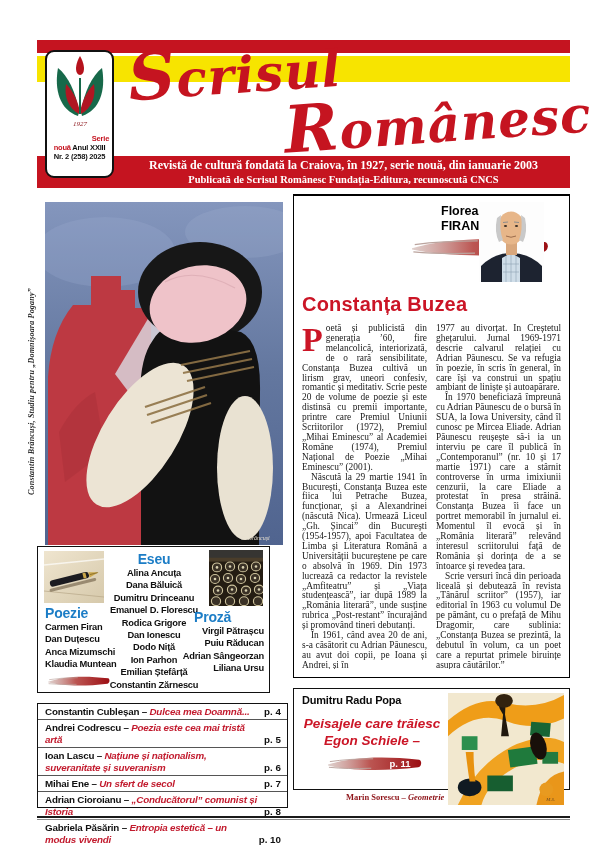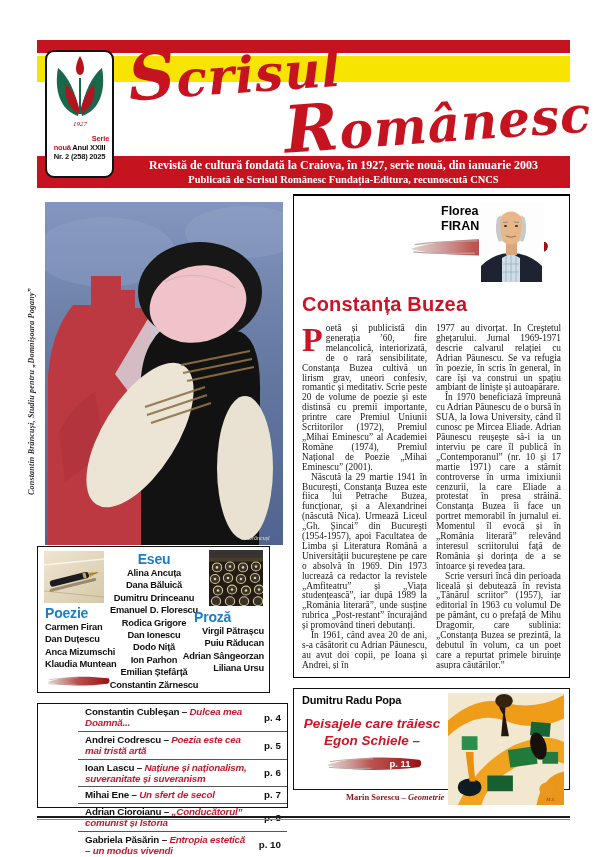--- a/index.html
+++ b/index.html
@@ -40,21 +40,21 @@
   .names div{font:700 9.3px/12.4px "Liberation Sans",sans-serif; color:#101010; letter-spacing:-0.2px; white-space:nowrap;}
   .eseu-block{left:60px; top:4px; width:112px; text-align:center;}
   .poezie-block{left:7px; top:58px; width:80px; text-align:left;}
   .proza-block{right:5px; top:62px; width:88px; text-align:right;}
   .proza-block .sec-heading{text-align:left; padding-left:18px;}
   .poezie-brush{left:10px; top:128px; width:62px; height:12px;}
   .pen-photo{left:6px; top:4px; width:60px; height:52px;}
   .type-photo{right:6px; top:3px; width:54px; height:56px;}
 
   .toc-box{left:37px; top:703px; width:251px; height:105px; border:1.5px solid #111; background:#fff;}
-  .toc-row{display:flex; align-items:center; padding:2px 6px 2px 7px; border-bottom:1px solid #555;margin-left:40px;}
+  .toc-row{display:flex; align-items:flex-end; padding:2px 6px 2px 7px; border-bottom:1px solid #555;}
   .toc-row:last-child{border-bottom:none;}
   .toc-text{flex:1; padding-right:6px; font:700 9.8px/11.4px "Liberation Sans",sans-serif; letter-spacing:-0.2px; color:#111;}
   .toc-title{color:var(--toc-title-red); font-style:italic;}
   .toc-page{white-space:nowrap; font:700 9.8px/11.4px "Liberation Sans",sans-serif; color:#111;}
 
   
   .article-box{left:293px; top:194px; width:277px; height:484px; border:1px solid #000; border-top:2px solid #000; background:#fff;}
   .firan-photo{position:absolute; right:25px; top:6px; width:65px; height:80px; z-index:2;}
   .firan-brush{position:absolute; left:118px; top:40px; width:137px; height:22px; z-index:1;}
   .firan-name{position:absolute; left:147px; top:8px; z-index:3; font:700 12.5px/15px "Liberation Sans",sans-serif; color:#000;}

